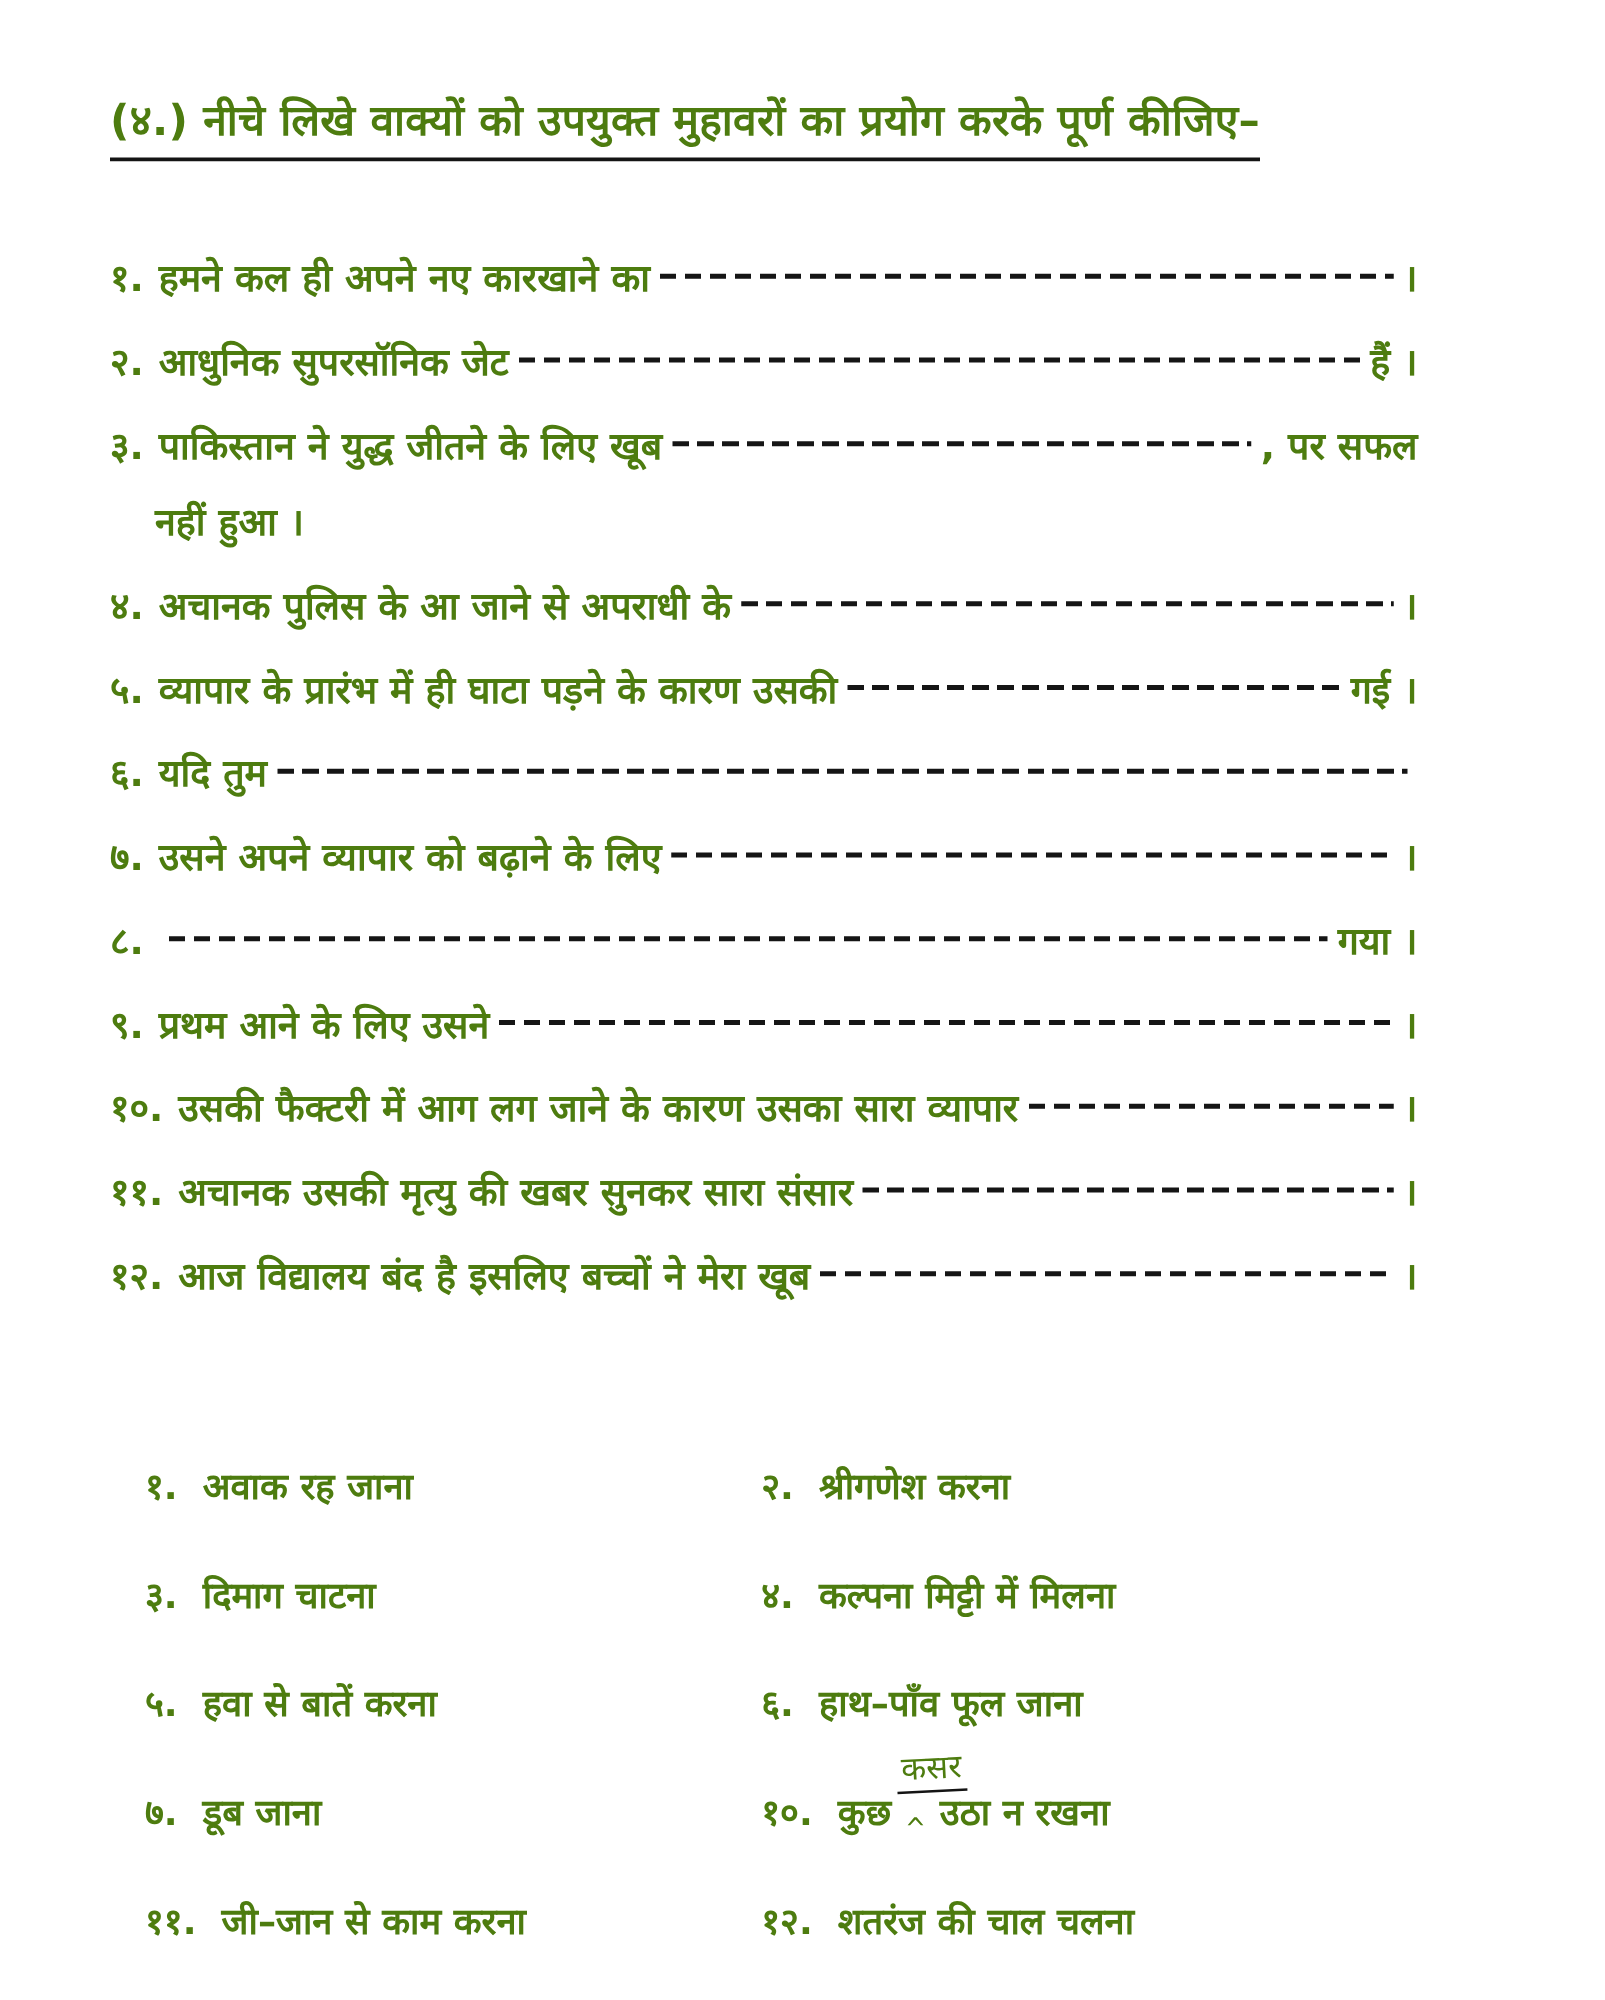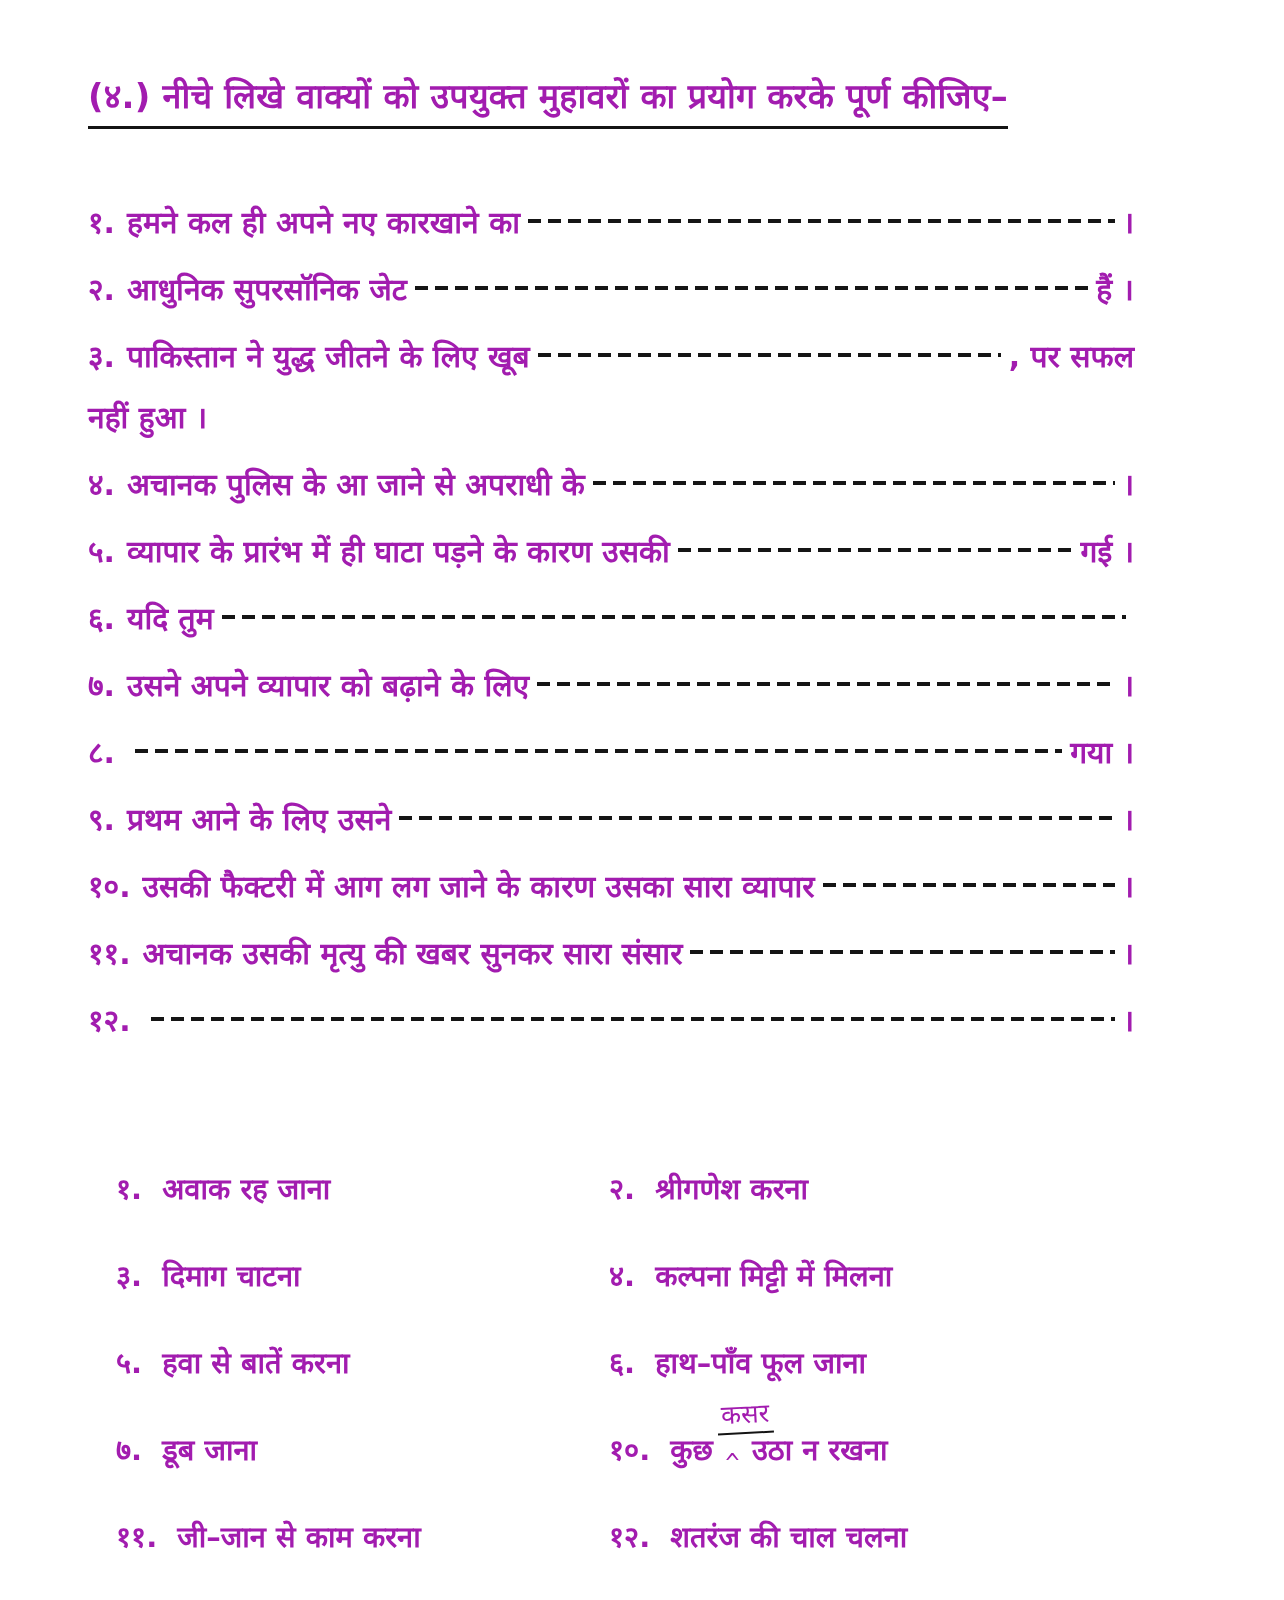--- a/index.html
+++ b/index.html
@@ -2,21 +2,21 @@
 <html><head>
 <meta charset="utf-8">
 <style>
   html, body { margin: 0; padding: 0; background: #e8e8e8; }
   .page {
     position: relative;
     width: 1284px;
     height: 1600px;
     margin: 0 auto;
     background: #ffffff;
-    color: #a21caf;
+    color: #4d7c0f;
     font-family: "DejaVu Sans", sans-serif;
     overflow: hidden;
   }
   .content {
     padding: 72px 150px 0 88px;
   }
   .title {
     display: inline-block;
     font-size: 34px;
     font-weight: 700;
@@ -47,20 +47,21 @@
     left: 0; right: 0;
     bottom: 0.34em;
     height: 3.5px;
     background: repeating-linear-gradient(90deg, #151515 0 13px, transparent 13px 20px);
   }
   .wrap-line {
     font-size: 30px;
     font-weight: 600;
     margin-top: -6px;
     margin-bottom: 26px;
+    margin-left: 36px;
   }
   .idioms {
     margin-top: 128px;
     padding-left: 28px;
     display: grid;
     grid-template-columns: 445px 1fr;
     column-gap: 10px;
     row-gap: 22px;
     font-size: 29px;
     font-weight: 600;
@@ -168,20 +169,21 @@
 
       <div class="sentence-line">
         <span class="num">११.</span>
         <span class="before">अचानक उसकी मृत्यु की खबर सुनकर सारा संसार</span>
         <span class="blank"></span>
         <span class="after">।</span>
       </div>
 
       <div class="sentence-line">
         <span class="num">१२.</span>
+        <span class="before">आज विद्यालय बंद है इसलिए बच्चों ने मेरा खूब</span>
         <span class="blank"></span>
         <span class="after">।</span>
       </div>
 
     </div>
 
     <div class="idioms">
 
       <div class="idiom">
         <span class="num">१.</span>

